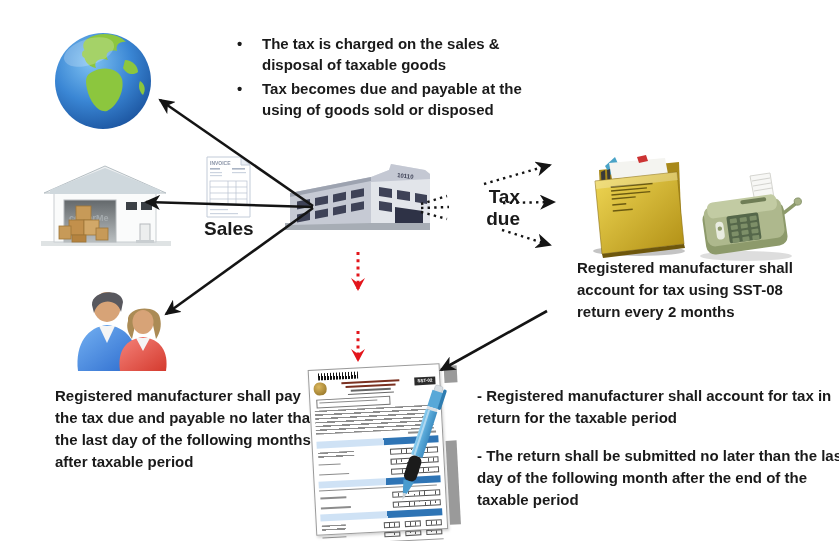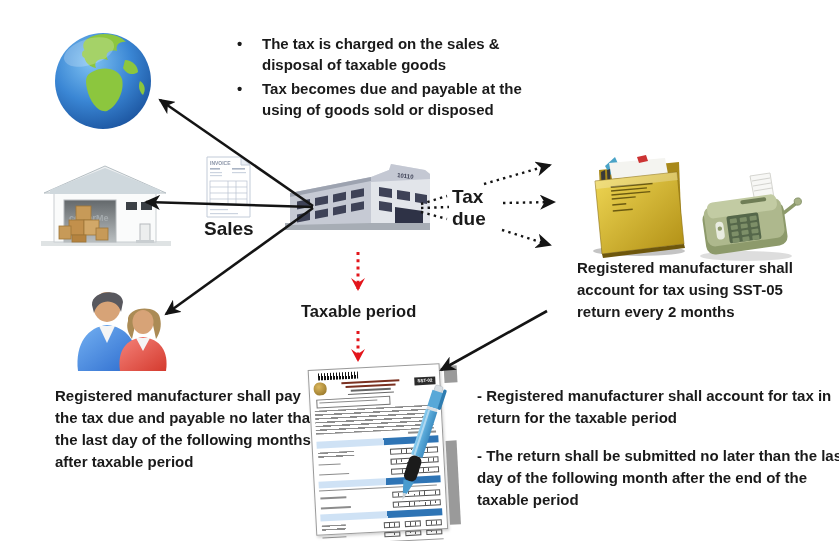--- a/index.html
+++ b/index.html
@@ -6,21 +6,21 @@
   .canvas{position:relative;width:839px;height:541px;background:#fff;overflow:hidden;
           font-family:"Liberation Sans",sans-serif;color:#1a1a1a;}
   .abs{position:absolute;}
   .txt{font-weight:bold;color:#1a1a1a;}
   
   .bullets{left:237px;top:33px;width:312px;font-size:15px;line-height:1.42;}
   .bullet-item{display:flex;margin-bottom:2px;}
   .b-dot{width:25px;flex:0 0 25px;}
   .b-text{width:278px;}
   .sales-label{left:204px;top:218px;font-size:19px;}
-  .taxdue-label{left:452px;top:186px;font-size:19px;width:48px;line-height:1.18;}
+  .taxdue-label{left:472px;top:186px;font-size:19px;width:48px;line-height:1.18;text-align:right;}
   .taxperiod-label{left:301px;top:302px;font-size:16.5px;}
   .note-right{left:577px;top:257px;width:248px;font-size:15px;line-height:1.45;}
   .note-bl{left:55px;top:385px;width:268px;font-size:15px;line-height:1.46;}
   .note-br{left:477px;top:385px;width:372px;font-size:15px;line-height:1.46;}
   .note-br .para2{margin-top:16px;}
   
   .overlay{left:0;top:0;z-index:5;pointer-events:none;}
   .icon{z-index:2;}
   
   .form-wrap{left:312px;top:366px;width:150px;height:170px;transform:rotate(-3deg);z-index:3;}
@@ -341,23 +341,22 @@
       <span class="b-text">The tax is charged on the sales &amp; disposal of taxable goods</span>
     </div>
     <div class="bullet-item">
       <span class="b-dot">•</span>
       <span class="b-text">Tax becomes due and payable at the using of goods sold or disposed</span>
     </div>
   </div>
 
   <div class="abs txt sales-label">Sales</div>
   <div class="abs txt taxdue-label">Tax due</div>
-  <div class="abs txt taxperiod-label">Taxable period</div>
-
-  <div class="abs txt note-right">Registered manufacturer shall account for tax using SST-05 return every 2 months</div>
+
+  <div class="abs txt note-right">Registered manufacturer shall account for tax using SST-08 return every 2 months</div>
   <div class="abs txt note-bl">Registered manufacturer shall pay the tax due and payable no later than the last day of the following months after taxable period</div>
 
   <div class="abs txt note-br">
     <div class="para1">- Registered manufacturer shall account for tax in return for the taxable period</div>
     <div class="para2">- The return  shall be submitted no later than the last day of the following month after the end of the taxable period</div>
   </div>
 
 </div>
 
 </body></html>

